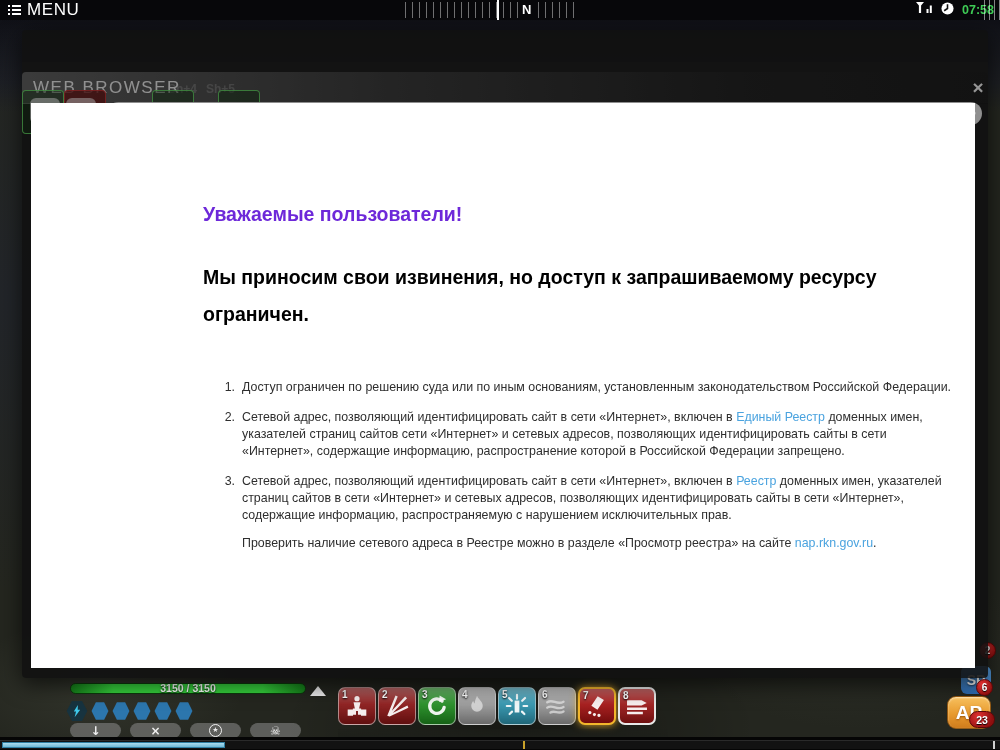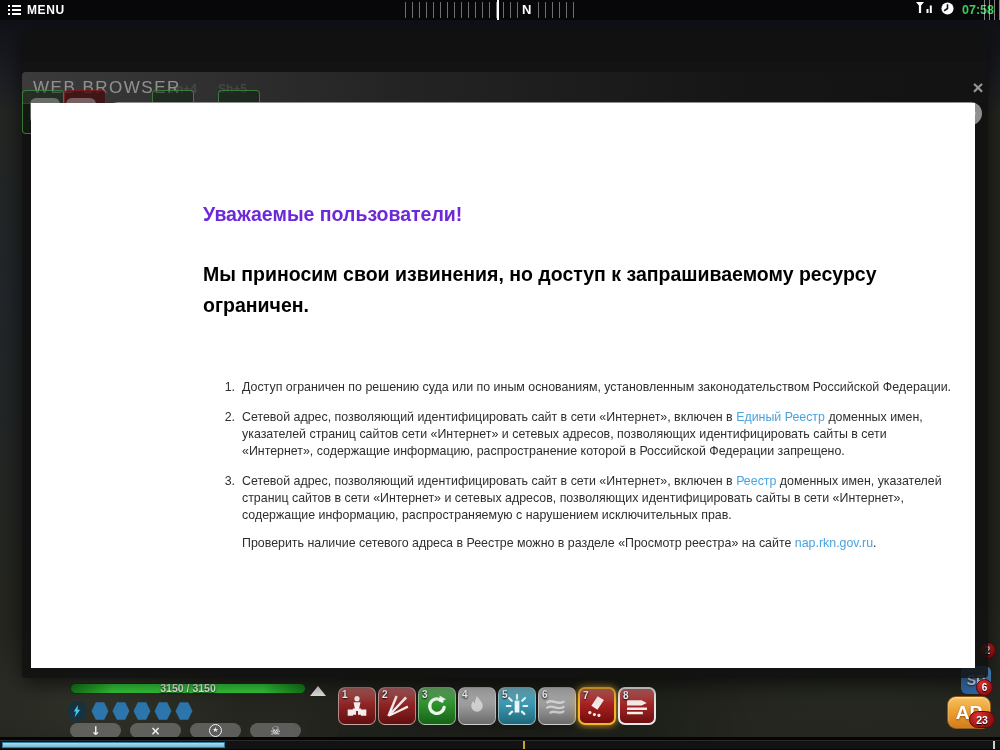--- a/index.html
+++ b/index.html
@@ -14,21 +14,21 @@
       radial-gradient(ellipse 180px 420px at 1% 40%, rgba(32,36,52,.5), transparent 70%),
       linear-gradient(180deg,#0b0b11 0%,#121319 4%,#1c1e22 11%,#24261f 15%,#24261f 100%);}
   .abs{position:absolute;}
   
   .topbar{left:0;top:0;width:1000px;height:20px;background:#07070a;display:flex;align-items:center;z-index:60;}
   .menu-wrap{display:flex;align-items:center;gap:6px;margin-left:8px;}
   .menu-icon{display:inline-flex;flex-direction:column;gap:2px;}
   .menu-icon i{display:flex;gap:2px;align-items:center;}
   .menu-icon b{display:block;height:2px;background:#fff;}
   .menu-icon b.d{width:2px;}.menu-icon b.l{width:9px;}
-  .menu-label{color:#fff;font-size:12px;font-weight:bold;letter-spacing:.6px;}
+  .menu-label{color:#fff;font-size:17px;font-weight:normal;letter-spacing:.6px;}
   .compass{left:405px;top:2px;width:175px;height:16px;z-index:61;
     background:repeating-linear-gradient(90deg, rgba(255,255,255,.42) 0 1px, transparent 1px 7px);}
   .compass-center{left:92px;top:-2px;width:2px;height:20px;background:#fff;}
   .compass-n{left:114px;top:0;color:#fff;font-size:13px;font-weight:bold;background:#07070a;padding:0 3px;line-height:16px;}
   .corner-ticks{left:984px;top:0;width:16px;height:20px;z-index:61;
     background:repeating-linear-gradient(90deg, rgba(255,255,255,.5) 0 1px, transparent 1px 5px);}
   .status-right{position:absolute;right:6px;top:0;height:20px;display:flex;align-items:center;gap:8px;}
   .time-text{color:#3ecb55;font-size:12.5px;font-weight:bold;}
   
   .window{left:22px;top:30px;width:966px;height:648px;background:rgba(17,17,17,.9);border-radius:4px;
@@ -46,21 +46,21 @@
     color:#ddd;font-size:9px;display:flex;align-items:center;justify-content:center;}
   .navbtn{top:36px;width:30px;height:26px;border-radius:6px;background:rgba(160,160,160,.55);color:#fff;
     font-size:21px;font-weight:bold;display:flex;align-items:center;justify-content:center;line-height:1;padding-bottom:3px;box-sizing:border-box;}
   .urlbar{left:85px;top:40px;width:875px;height:23px;background:#8f8f8f;border-radius:12px;display:flex;align-items:center;box-sizing:border-box;padding:0 30px 0 14px;}
   .url-text{color:#fff;font-size:13px;white-space:nowrap;overflow:hidden;}
   .refresh-btn{left:936px;top:40px;width:24px;height:23px;color:#fff;font-size:16px;font-weight:bold;
     display:flex;align-items:center;justify-content:center;font-family:"DejaVu Sans",sans-serif;}
   .pagearea{left:9px;top:73px;width:944px;height:565px;background:#ffffff;overflow:hidden;}
   
   .h1{left:172px;top:100px;font-size:19.5px;font-weight:bold;color:#6d28d9;}
-  .h2{left:172px;top:156px;width:732px;font-size:19.5px;font-weight:bold;color:#000;line-height:31px;}
+  .h2{left:172px;top:156px;width:732px;font-size:19.5px;font-weight:bold;color:#000;line-height:37px;}
   .reasons-title{left:172px;top:250px;font-size:12.5px;font-weight:bold;color:#222;}
   .reasons{left:172px;top:276px;width:756px;color:#2e2e2e;font-size:12.4px;line-height:17px;}
   .reason{display:flex;margin-bottom:2px;}
   .rnum{width:32px;text-align:right;flex:0 0 32px;padding-top:0;}
   .rbody{margin-left:7px;width:710px;}
   .rbody p{margin:0 0 11px 0;}
   a.plink{color:#4aa3df;text-decoration:none;cursor:pointer;}
   
   .healthbar{left:70px;top:683px;width:236px;height:11px;border-radius:6px;border:1px solid #0b3b0b;box-sizing:border-box;
     background:linear-gradient(180deg,#2fc437,#35d13c 45%,#22a52a);
@@ -150,21 +150,21 @@
   <div class="abs compass">
     <div class="abs compass-center"></div>
     <div class="abs compass-n">N</div>
   </div>
   <div class="abs corner-ticks"></div>
 
   <div class="abs window">
     <div class="abs titlebar">
       <span class="abs win-title">WEB BROWSER</span>
       <span class="abs ghost-tab" style="left:146px;text-align:right;">Sh+4</span>
-      <span class="abs ghost-tab" style="left:196px;">Sh+5</span>
+      <span class="abs ghost-tab" style="left:184px;">Sh+5</span>
       <span class="abs close-btn">×</span>
     </div>
     <div class="abs toolbar">
       <div class="abs ghost-slot" style="left:0px;"></div>
       <div class="abs ghost-slot red" style="left:42px;"></div>
       <div class="abs ghost-slot" style="left:130px;"></div>
       <div class="abs ghost-slot" style="left:196px;"></div>
       <div class="abs ghost-badge">3</div>
       <div class="abs navbtn" style="left:8px;">‹</div>
       <div class="abs navbtn" style="left:44px;">›</div>

